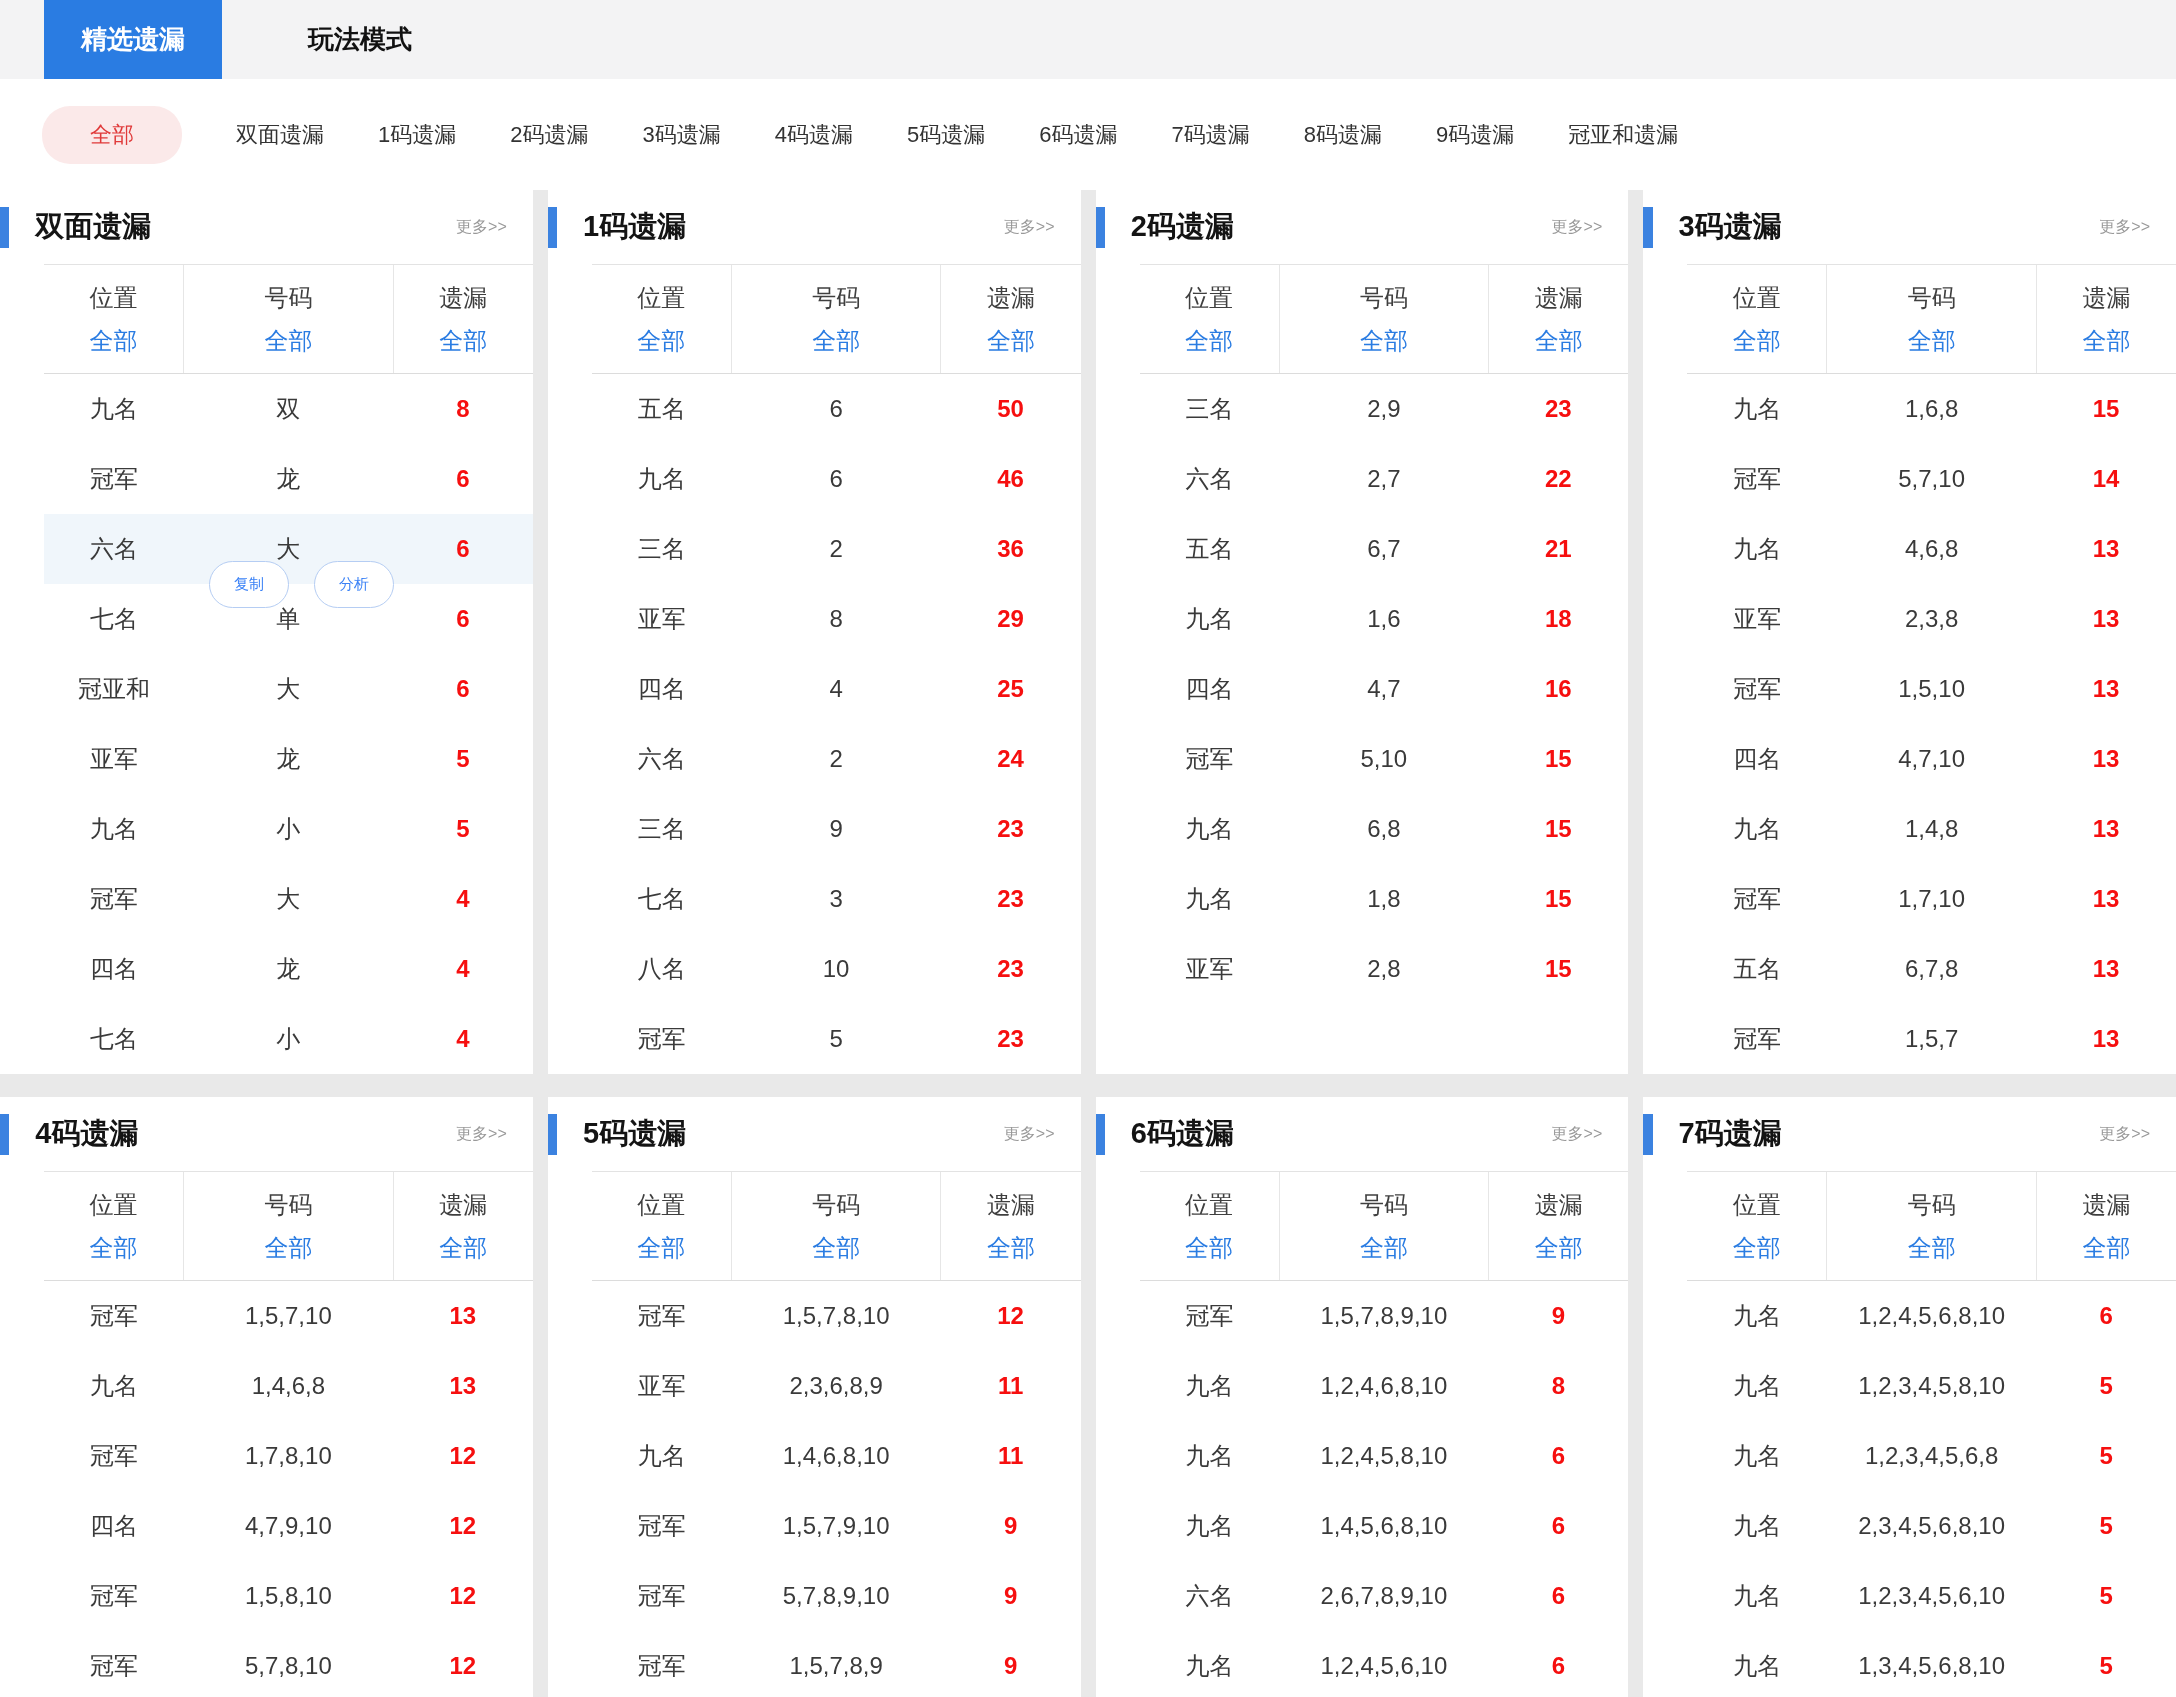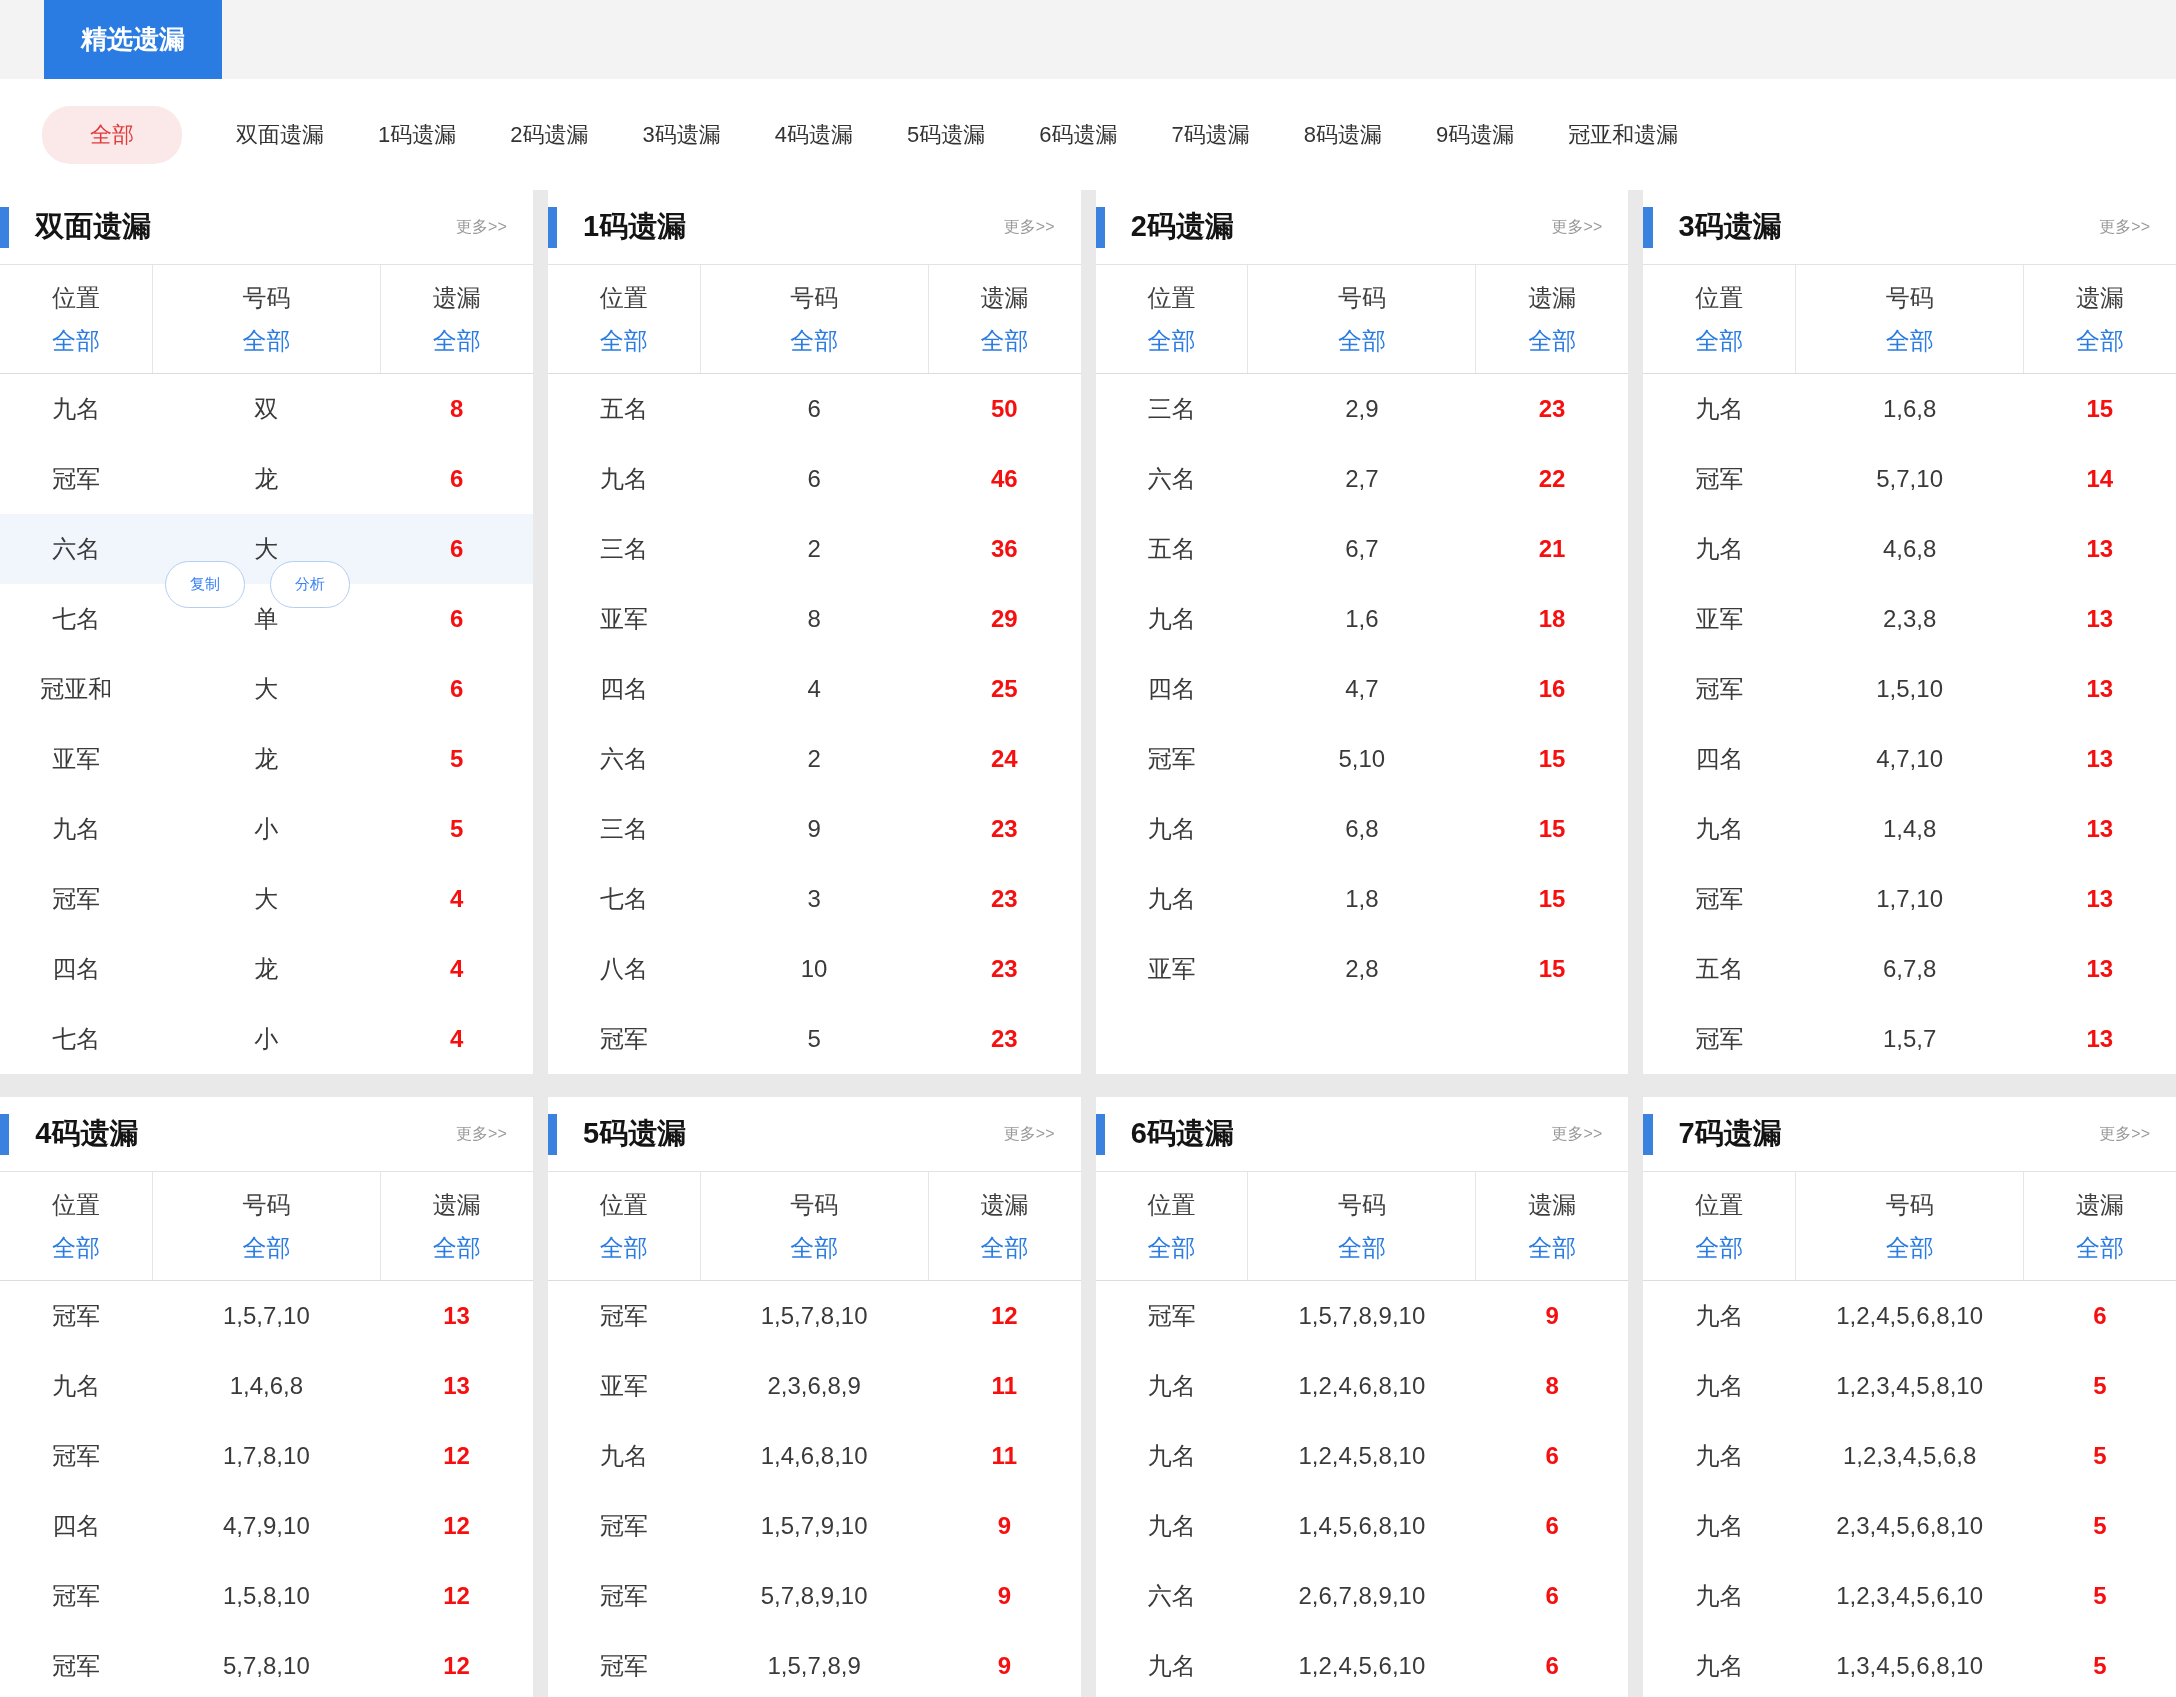--- a/index.html
+++ b/index.html
@@ -17,41 +17,42 @@
   .filterbar { height:111px; background:#fff; display:flex; align-items:center; padding-left:42px; gap:54px; }
   .filter-item { font-size:22px; color:#333; white-space:nowrap; cursor:pointer; }
   .filter-item.active { background:#fbe9e9; color:#e03a3a; padding:14px 48px; border-radius:28px; }
   
   .grid { display:grid; grid-template-columns:repeat(4,1fr); column-gap:15px; row-gap:23px; background:#e9e9e9; }
   .panel { background:#fff; overflow:visible; }
   .panel-title { height:74px; display:flex; align-items:center; }
   .accent { width:9.3px; height:41px; background:#3b82e0; margin-right:26px; flex:none; }
   .title-text { font-size:29px; font-weight:bold; color:#141414; }
   .more { margin-left:auto; margin-right:26px; font-size:16px; color:#999; cursor:pointer; }
-  .panel-table { position:relative; }
+  .panel-table { position:relative;margin-left:44px; }
   .thead { display:flex; height:108px; border-top:0.9px solid #e3e3e3; border-bottom:0.9px solid #dcdcdc; }
   .th { display:flex; flex-direction:column; align-items:center; justify-content:center; gap:11px; border-right:0.9px solid #e6e6e6; }
   .th:last-child { border-right:none; }
   .th-label { font-size:24px; color:#3f3f3f; }
   .th-all { font-size:24px; color:#2a7ce2; cursor:pointer; }
   .c1 { width:28.6%; } .c2 { width:42.8%; } .c3 { width:28.6%; }
   .row { display:flex; height:70px; align-items:center; cursor:pointer; }
   .row.hl { background:#f0f6fb; }
   .cell { text-align:center; font-size:24px; color:#3a3a3a; }
   .cell.c3 { color:#f60f0f; font-weight:bold; }
   
   .ctx { position:absolute; top:297px; left:165px; display:flex; gap:25px; z-index:5; }
   .ctx-btn { height:45px; line-height:43px; padding:0 24px; background:#fff; border:1.9px solid #b5cdf3;
              border-radius:24px; font-size:15px; color:#3b82f6; cursor:pointer; white-space:nowrap; }
 </style>
 </head>
 <body>
 
 <div class="tabbar">
   <div class="tab active">精选遗漏</div>
+  <div class="tab">玩法模式</div>
 </div>
 
 <div class="filterbar">
     <span class="filter-item active">全部</span>
     <span class="filter-item">双面遗漏</span>
     <span class="filter-item">1码遗漏</span>
     <span class="filter-item">2码遗漏</span>
     <span class="filter-item">3码遗漏</span>
     <span class="filter-item">4码遗漏</span>
     <span class="filter-item">5码遗漏</span>

